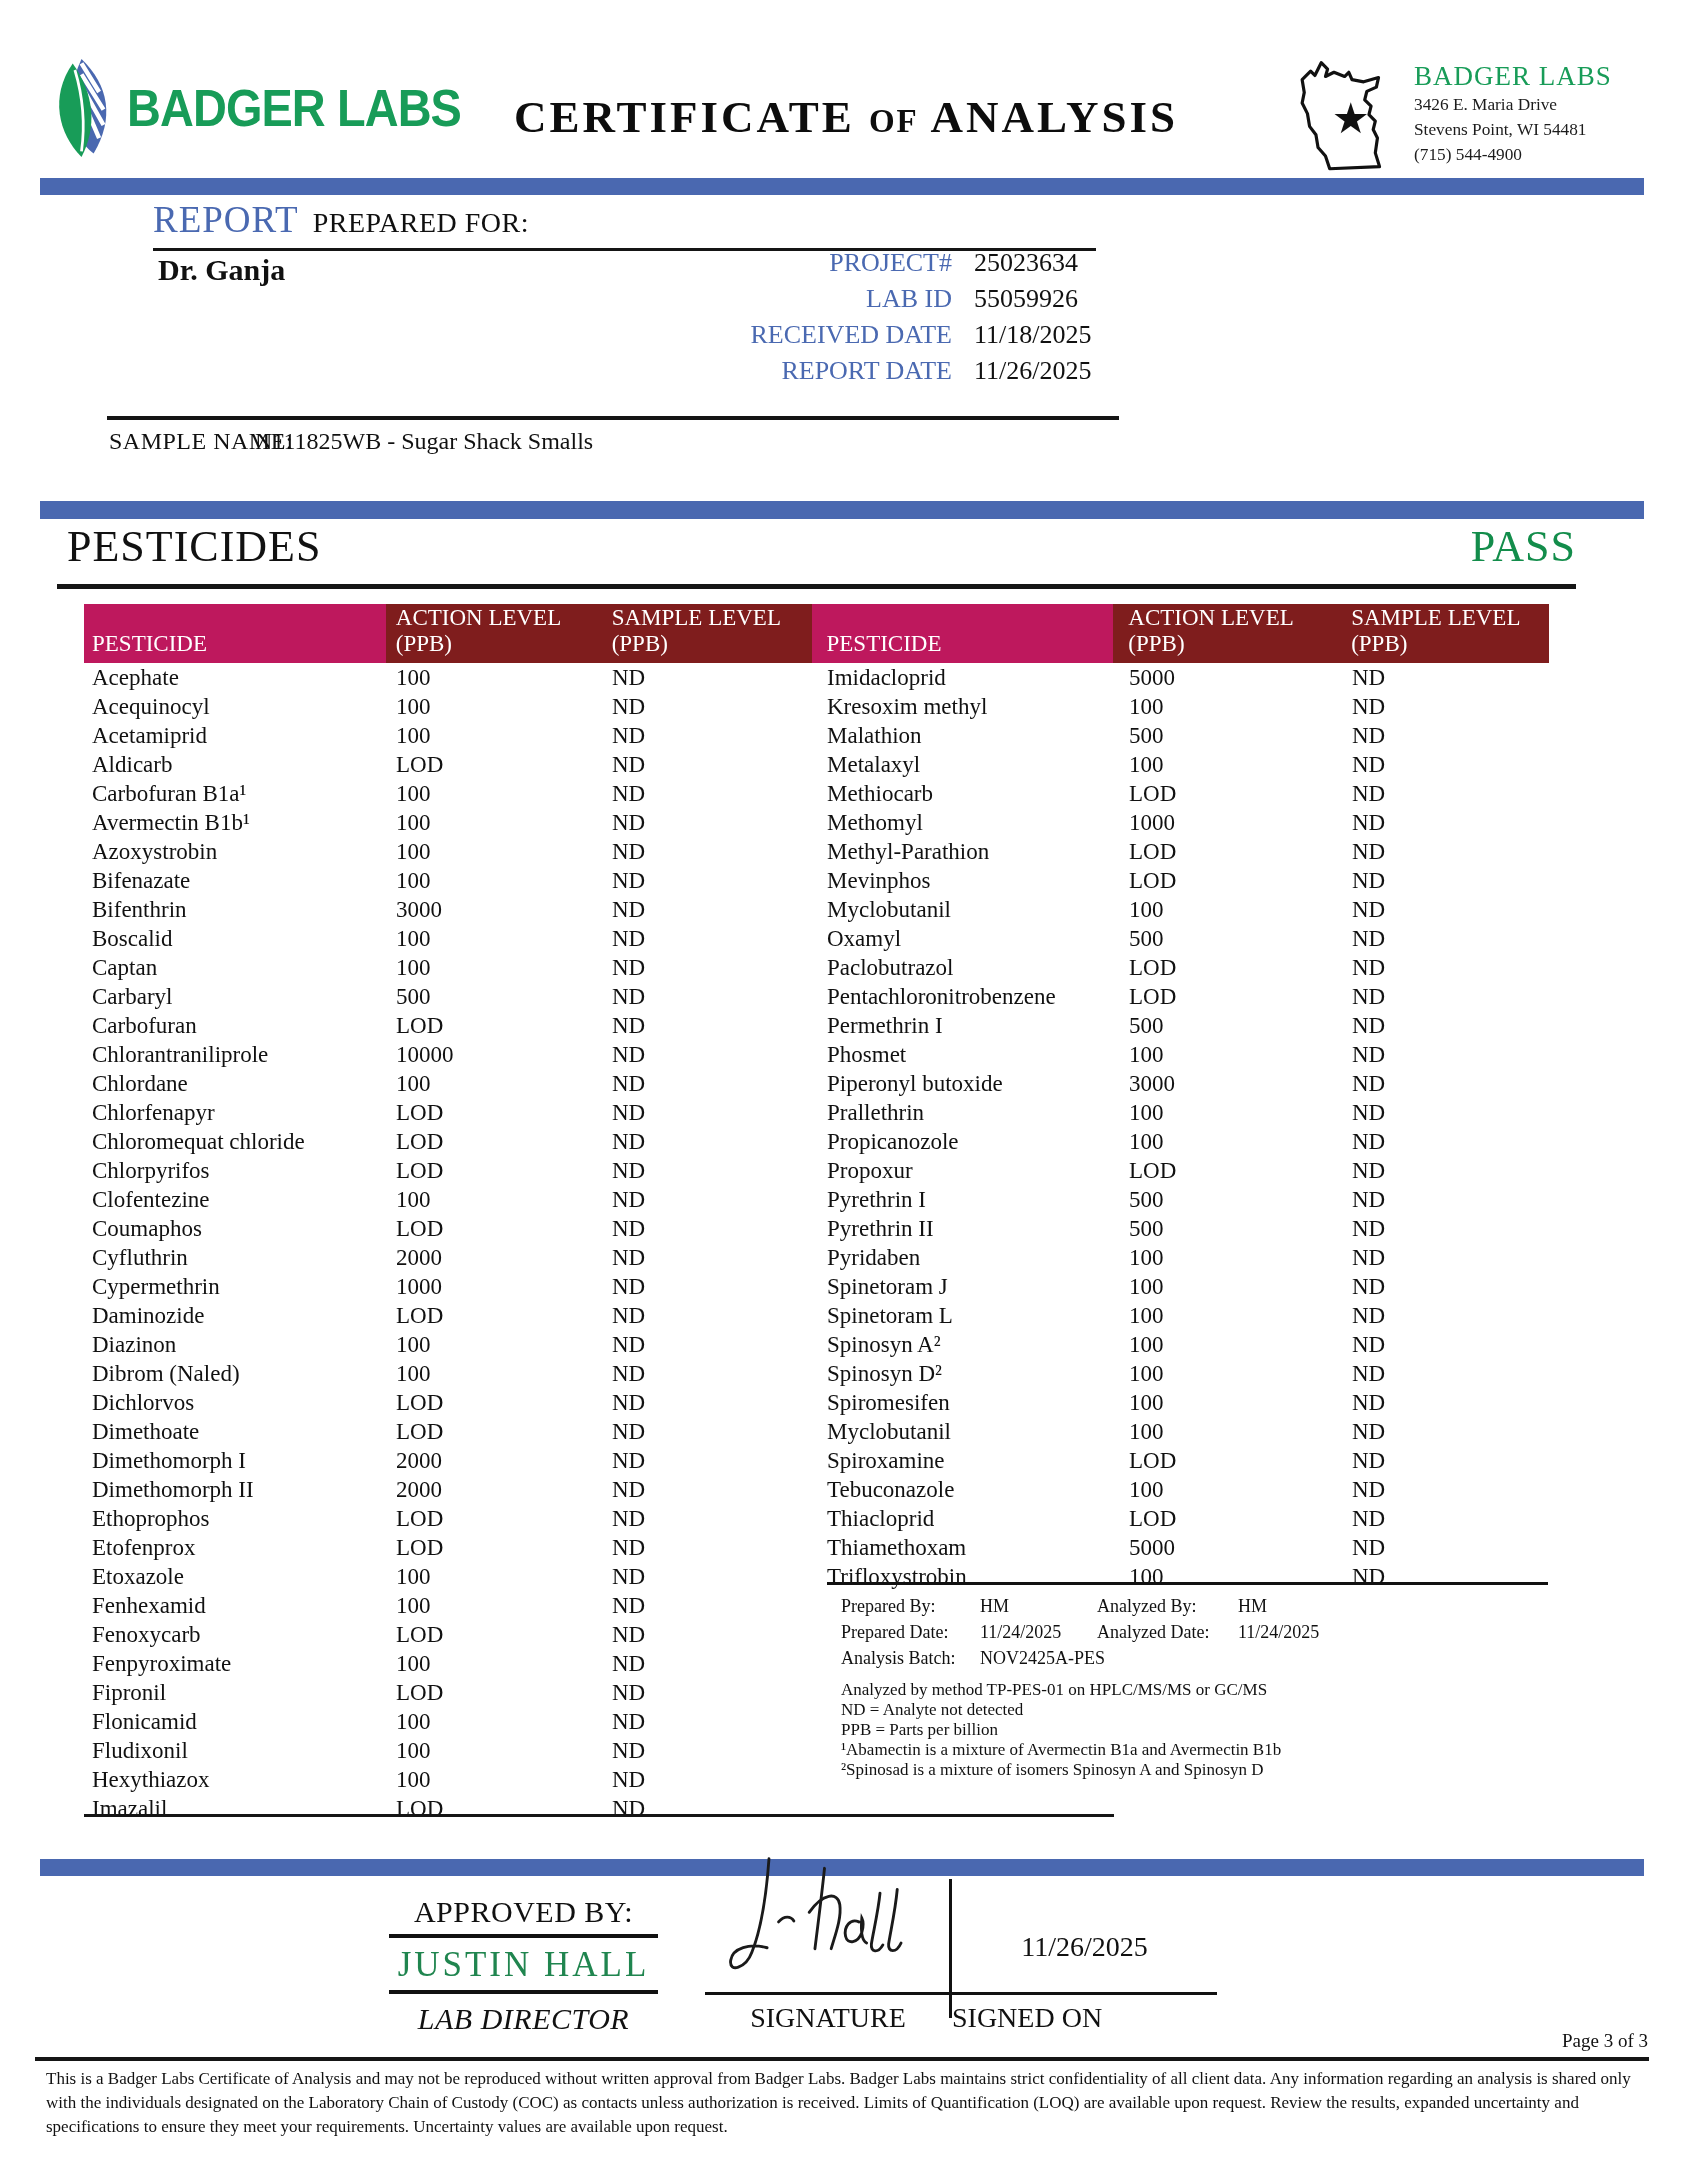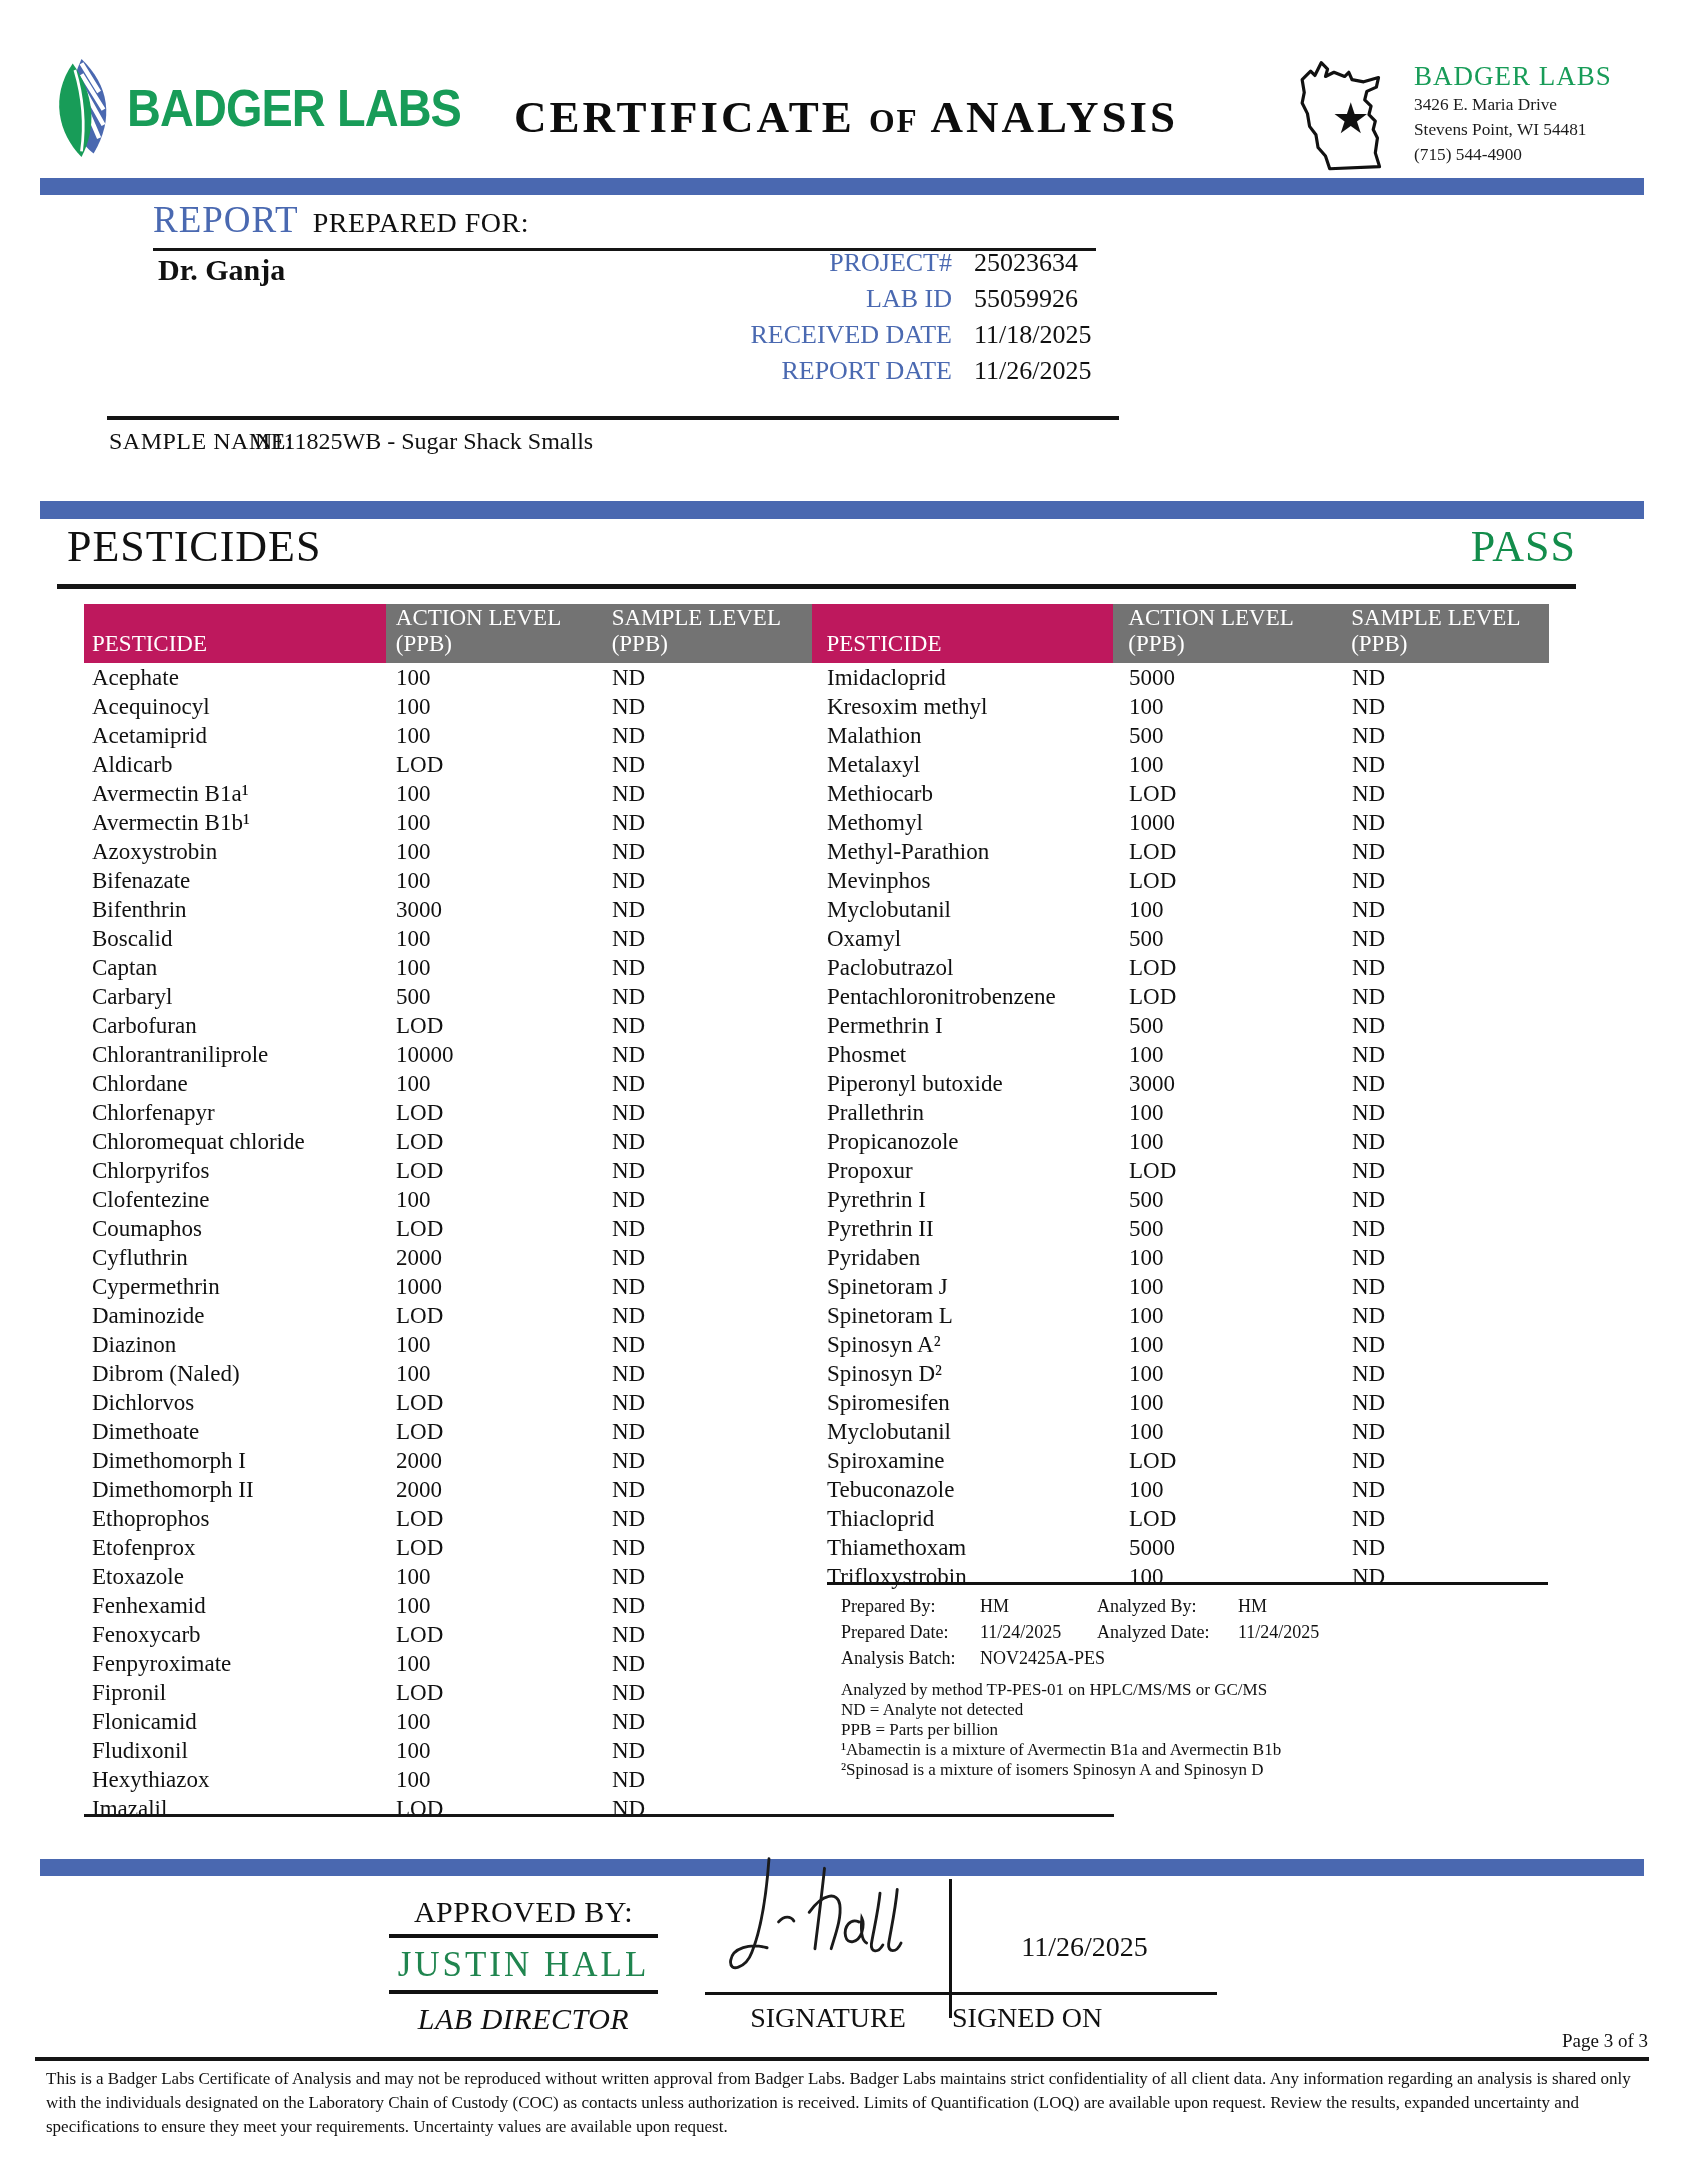--- a/index.html
+++ b/index.html
@@ -38,21 +38,21 @@
 
   
   .sec-title { position:absolute; left:67px; top:521px; font-size:44px; letter-spacing:1px; }
   .sec-pass  { position:absolute; left:1317px; top:521px; width:259px; text-align:right;
                font-size:44px; color:#138D4B; letter-spacing:1px; }
   .table { position:absolute; left:84px; top:604px; width:1465px; }
   .thead { display:flex; height:59px; }
   .hc { display:flex; flex-direction:column; justify-content:flex-end; padding-bottom:6px;
         color:#fff; font-size:23px; line-height:26px; }
   .hg { background:#be185d; }
-  .hb { background:#737373; }
+  .hb { background:#7f1d1d; }
   .rows { position:absolute; top:59px; }
   #left-rows { left:0; width:728px; }
   #right-rows { left:728px; width:738px; }
   .trow { display:flex; height:29px; line-height:29px; font-size:23px; white-space:nowrap; }
   #left-rows .cn { width:302px; padding-left:8px; }
   #left-rows .ca { width:213px; padding-left:10px; }
   #left-rows .cs { width:213px; padding-left:13px; }
   #right-rows .cn { width:302px; padding-left:15px; }
   #right-rows .ca { width:223px; padding-left:15px; }
   #right-rows .cs { padding-left:15px; }
@@ -191,21 +191,21 @@
         <span class="cn">Acetamiprid</span>
         <span class="ca">100</span>
         <span class="cs">ND</span>
       </div>
       <div class="trow">
         <span class="cn">Aldicarb</span>
         <span class="ca">LOD</span>
         <span class="cs">ND</span>
       </div>
       <div class="trow">
-        <span class="cn">Avermectin B1a¹</span>
+        <span class="cn">Carbofuran B1a¹</span>
         <span class="ca">100</span>
         <span class="cs">ND</span>
       </div>
       <div class="trow">
         <span class="cn">Avermectin B1b¹</span>
         <span class="ca">100</span>
         <span class="cs">ND</span>
       </div>
       <div class="trow">
         <span class="cn">Azoxystrobin</span>

